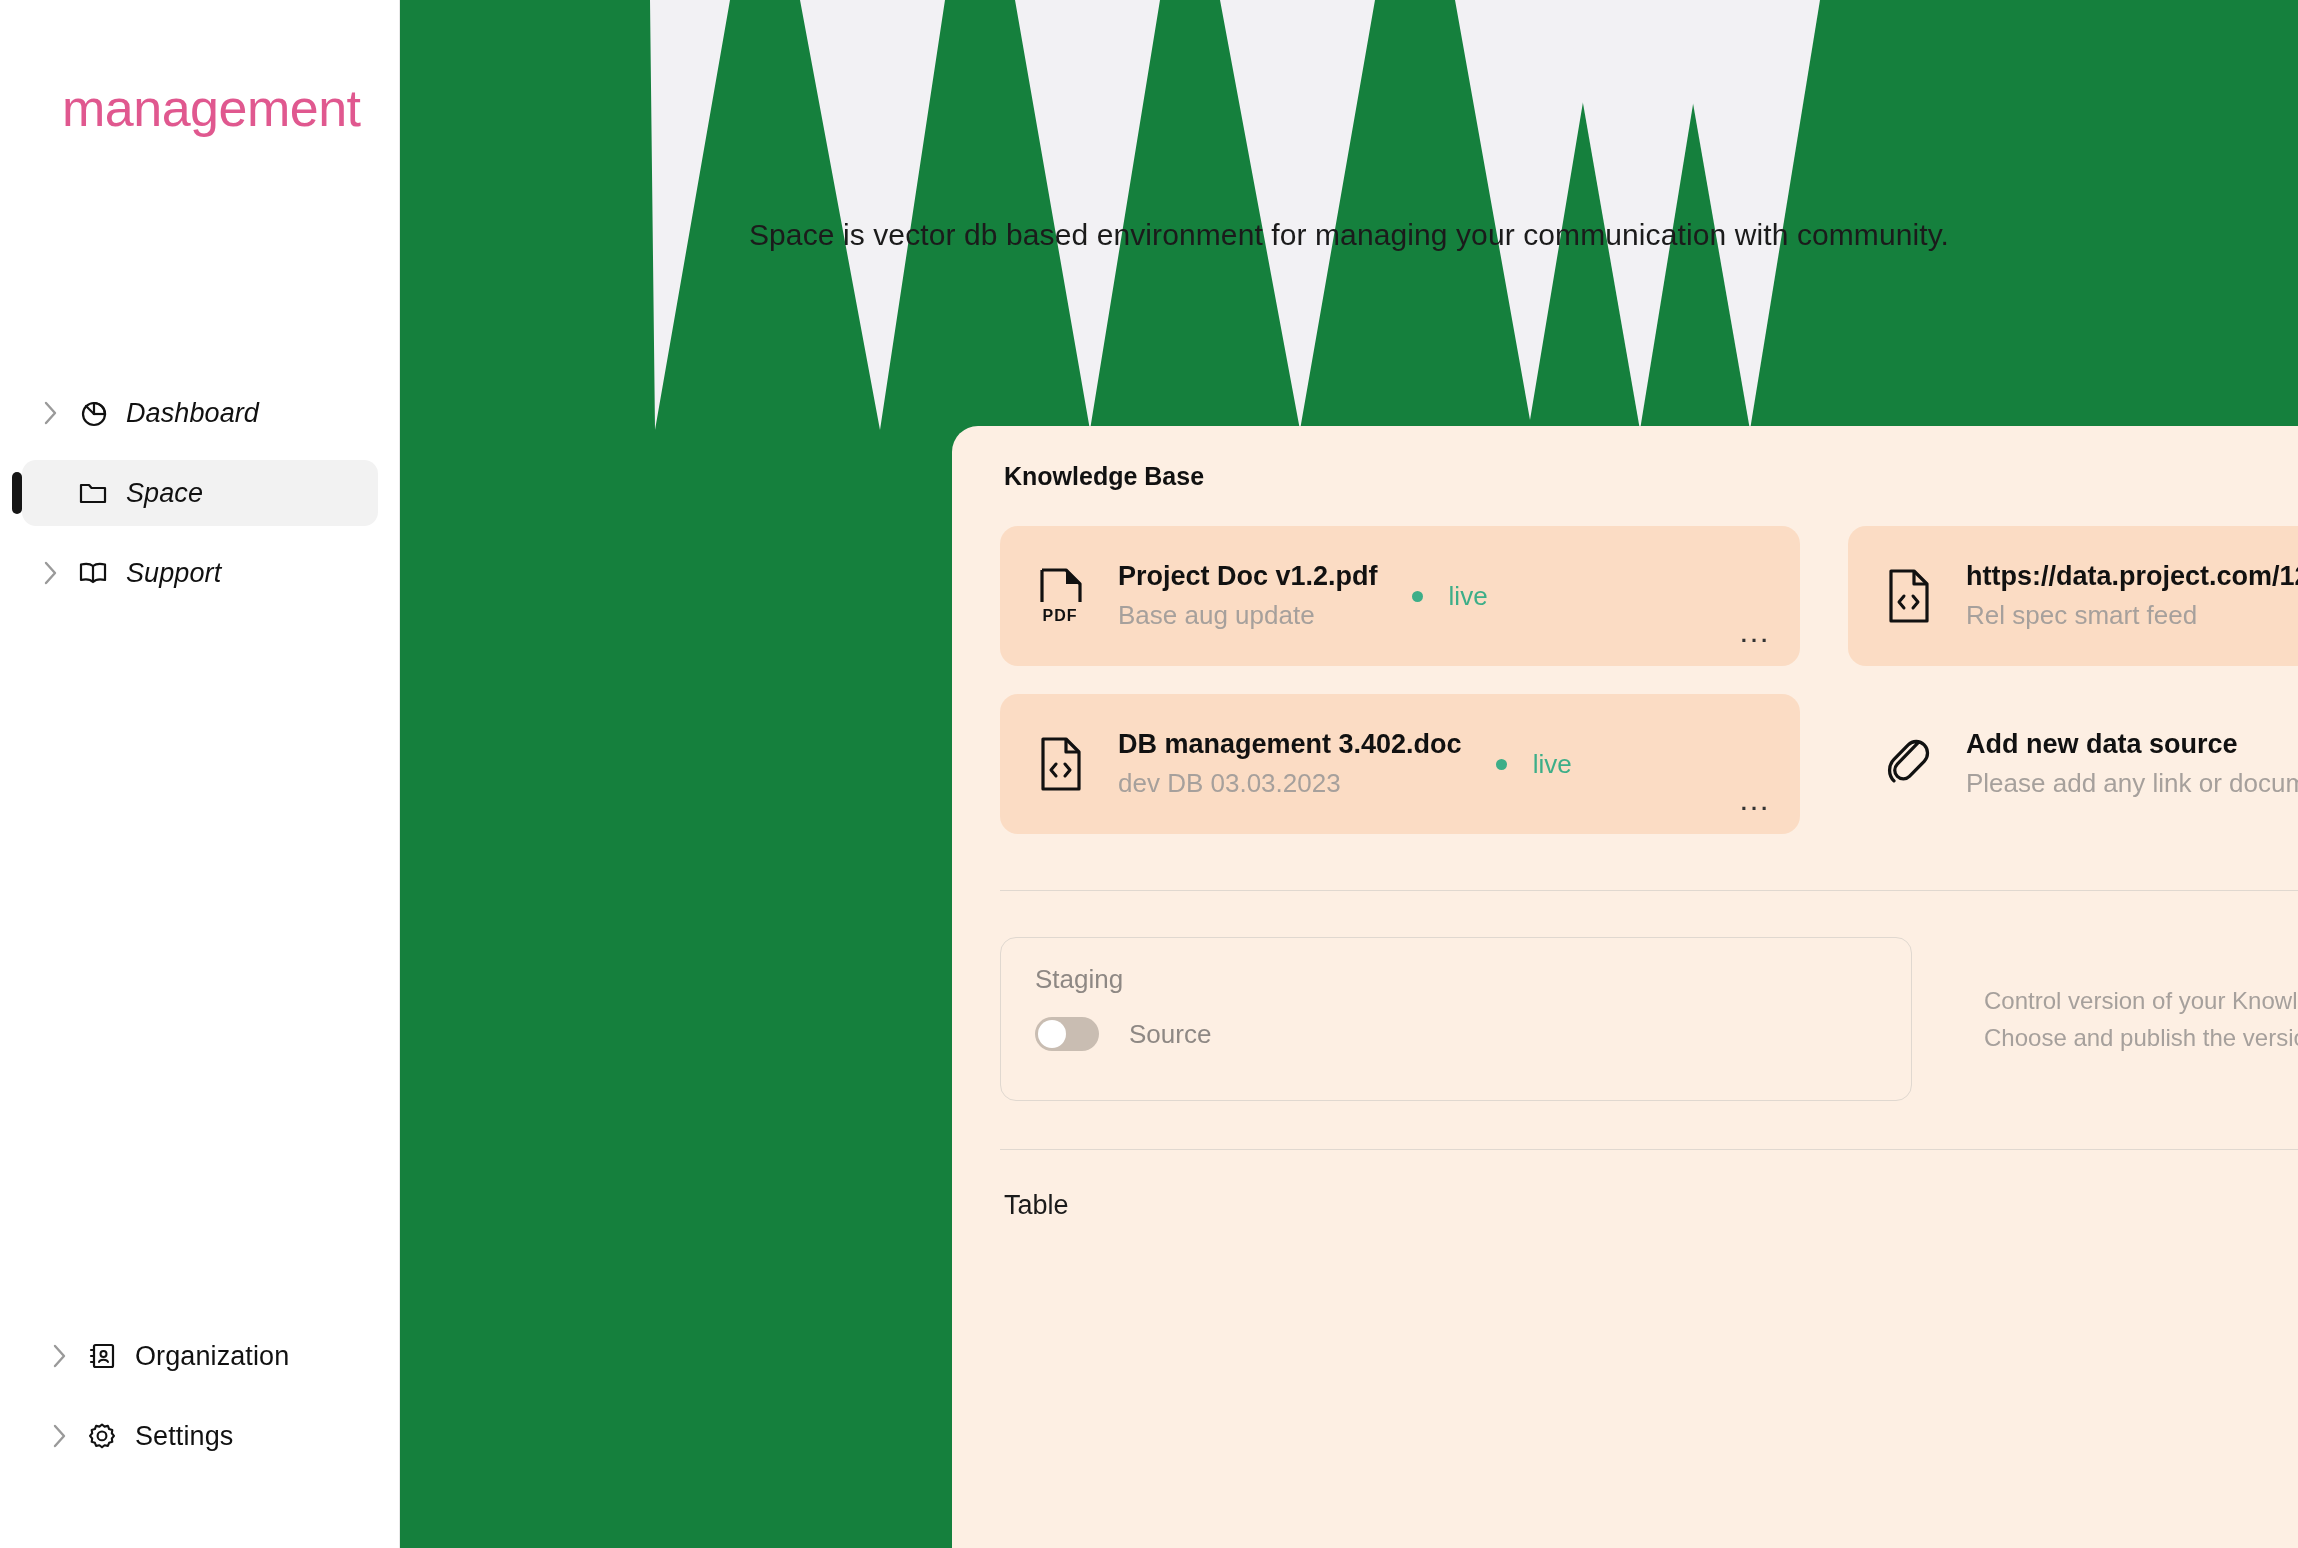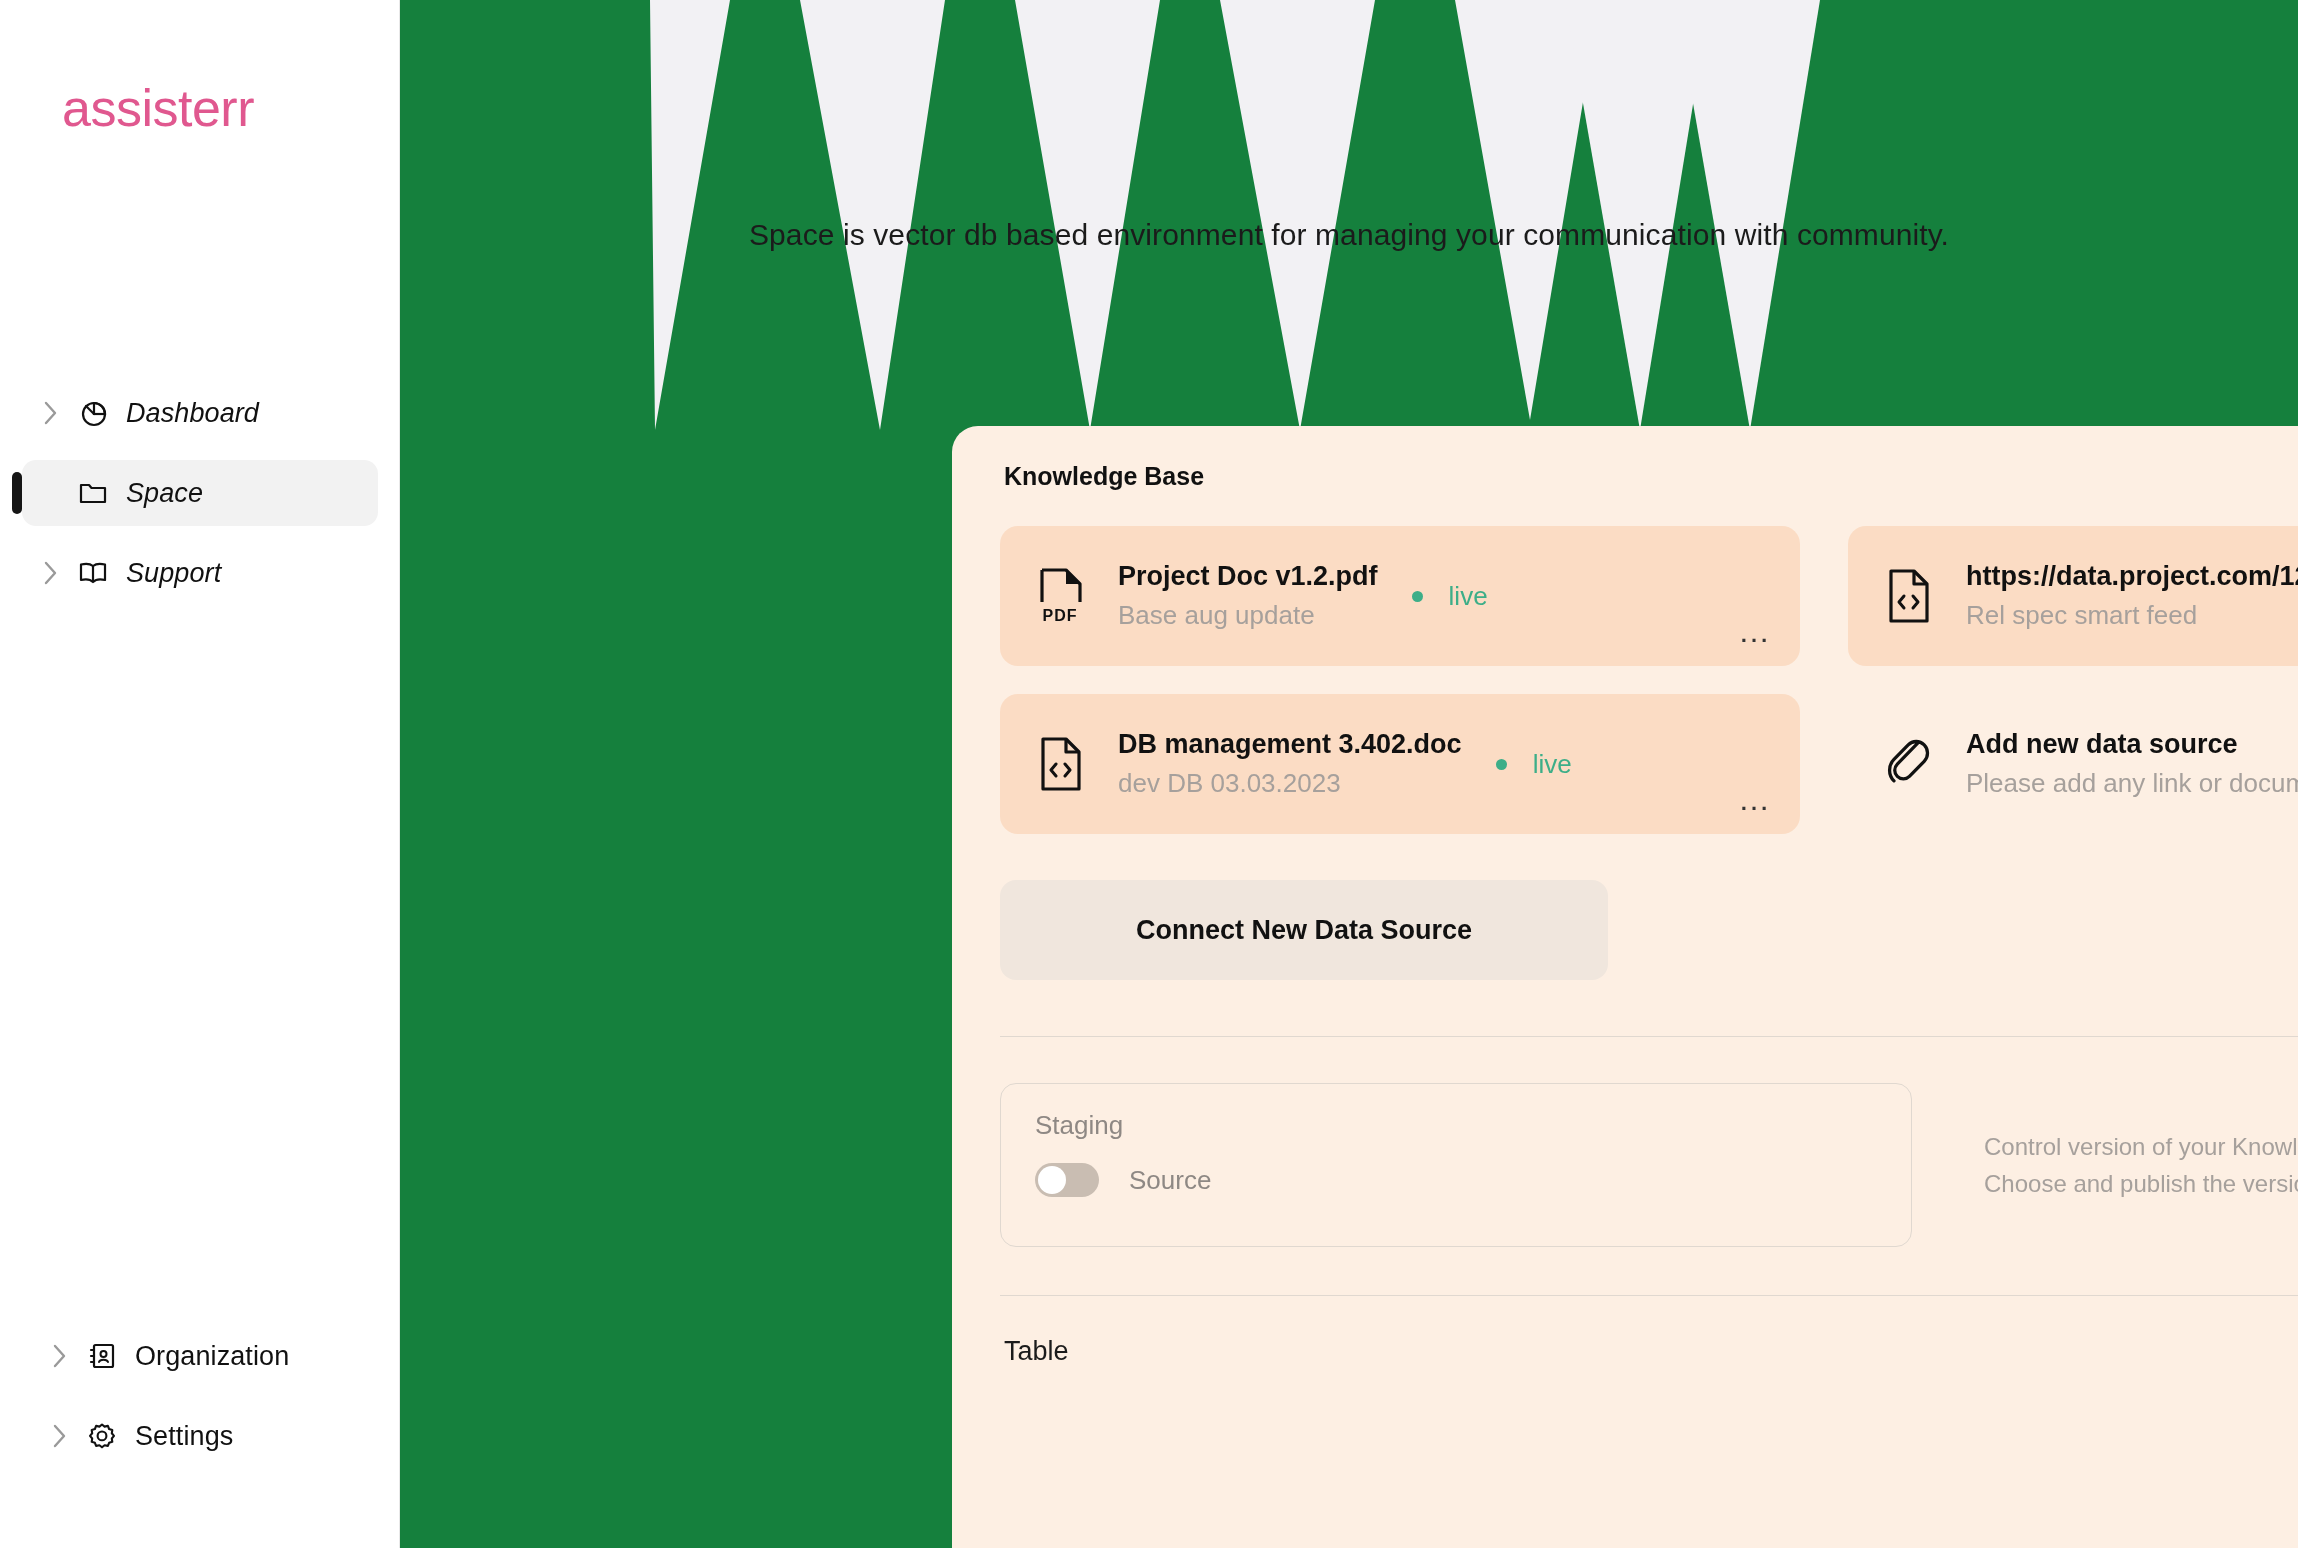--- a/index.html
+++ b/index.html
@@ -191,21 +191,21 @@
   }
   .table-label { font-size: 27px; color: #1b1b1b; }
 </style>
 </head>
 <body>
 
 <div class="app">
 
   <aside class="sidebar">
 
-    <div class="brand">assisterr</div>
+    <div class="brand">management</div>
 
     <nav class="nav-top">
 
       <div class="nav-item">
         <span class="chev">
           <svg width="16" height="26" viewBox="0 0 16 26" fill="none">
             <path d="M3 3 L12 13 L3 23" stroke="#9a9a9a" stroke-width="2.4" stroke-linecap="round" stroke-linejoin="round"></path>
           </svg>
         </span>
         <span class="nav-icon">
@@ -366,21 +366,20 @@
             </svg>
           </span>
           <span class="ds-text">
             <span class="ds-name" style="display:block">Add new data source</span>
             <span class="ds-sub" style="display:block">Please add any link or document</span>
           </span>
         </div>
 
       </div>
 
-      <button class="connect-btn">Connect New Data Source</button>
 
       <div class="divider"></div>
 
       <div class="staging-row">
         <div class="staging-box">
           <div class="staging-title">Staging</div>
           <div class="staging-toggle-row">
             <span class="toggle">
               <span class="knob"></span>
             </span>

